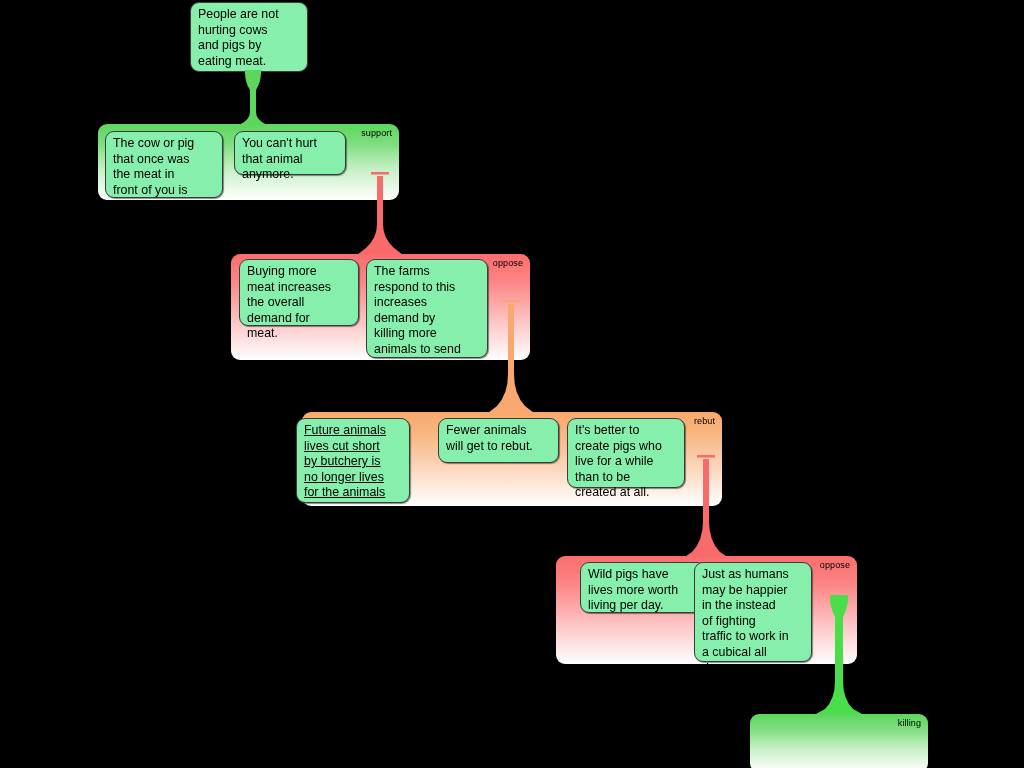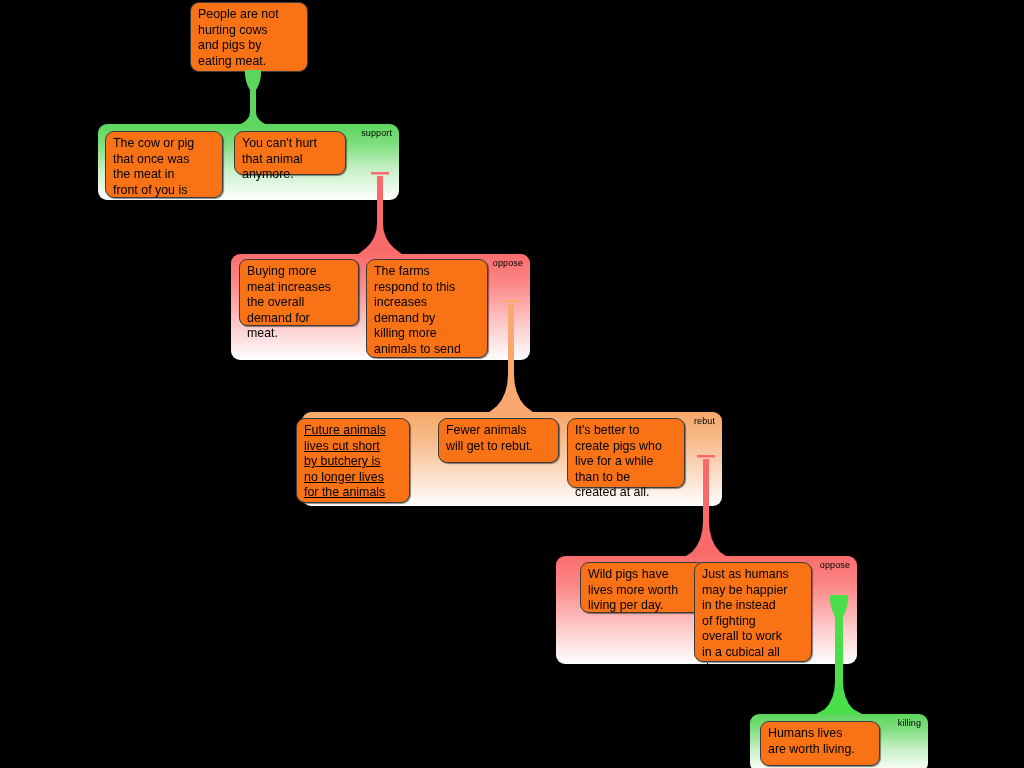--- a/index.html
+++ b/index.html
@@ -46,21 +46,21 @@
     font-size: 9px;
     line-height: 11px;
     color: #000000;
     letter-spacing: 0.1px;
     white-space: nowrap;
   }
 
   
   .claim {
     position: absolute;
-    background: #f97316;
+    background: #86efac;
     border: 1.3px solid #3b3b3b;
     border-radius: 9px;
     box-sizing: border-box;
     padding: 4px 22px 4px 7px;
     font-size: 12.4px;
     line-height: 15.6px;
     color: #000000;
     box-shadow: 1px 1px 1px rgba(0,0,0,0.45);
   }
 
@@ -98,21 +98,21 @@
   <div class="connector" style="left:357px; top:172px; width:46px; height:86px;">
     <svg width="46" height="86" viewBox="0 0 46 86">
       <path d="M14 0 H32 V2.5 H14 Z" fill="#f96a6a"></path>
       <path d="M20 4 L26 4 L26 52 Q26 66 37 76 L46 83 L46 86 L0 86 L0 83 L9 76 Q20 66 20 52 Z" fill="#f96a6a"></path>
     </svg>
   </div>
 
   <div class="group oppose" style="left:231px; top:254px; width:299px; height:106px;">
     <span class="group-label">oppose</span>
   </div>
-  <div class="claim" style="left:239px; top:259px; width:120px; height:67px;border-radius:8px;">
+  <div class="claim" style="left:239px; top:259px; width:120px; height:67px;">
     <span>Buying more meat increases the overall demand for meat.</span>
   </div>
   <div class="claim" style="left:366px; top:259px; width:122px; height:99px;">
     <span>The farms respond to this increases demand by killing more animals to send to grocery stores.</span>
   </div>
 
   <div class="connector" style="left:488px; top:300px; width:46px; height:116px;">
     <svg width="46" height="116" viewBox="0 0 46 116">
       <path d="M14 0 H32 V2.5 H14 Z" fill="#f9a870"></path>
       <path d="M20 4 L26 4 L26 74 Q26 94 37 106 L46 113 L46 116 L0 116 L0 113 L9 106 Q20 94 20 74 Z" fill="#f9a870"></path>
@@ -139,29 +139,26 @@
     </svg>
   </div>
 
   <div class="group oppose" style="left:556px; top:556px; width:301px; height:108px;">
     <span class="group-label">oppose</span>
   </div>
   <div class="claim" style="left:580px; top:562px; width:126px; height:51px;">
     <span>Wild pigs have lives more worth living per day.</span>
   </div>
   <div class="claim" style="left:694px; top:562px; width:118px; height:100px;">
-    <span>Just as humans may be happier in the instead of fighting overall to work in a cubical all day.</span>
+    <span>Just as humans may be happier in the instead of fighting traffic to work in a cubical all day.</span>
   </div>
 
   <div class="connector" style="left:816px; top:595px; width:46px; height:122px;">
     <svg width="46" height="122" viewBox="0 0 46 122">
       <path d="M14 0 L32 0 L32 3 Q32 12 27 22 L27 86 Q27 104 37 114 L46 119 L46 122 L0 122 L0 119 L9 114 Q19 104 19 86 L19 22 Q14 12 14 3 Z" fill="#4ade4a"></path>
     </svg>
   </div>
 
   <div class="group support" style="left:750px; top:714px; width:178px; height:58px;">
     <span class="group-label">killing</span>
   </div>
-  <div class="claim" style="left:760px; top:721px; width:120px; height:45px;">
-    <span>Humans lives are worth living.</span>
-  </div>
 
 </div>
 
 </body></html>

